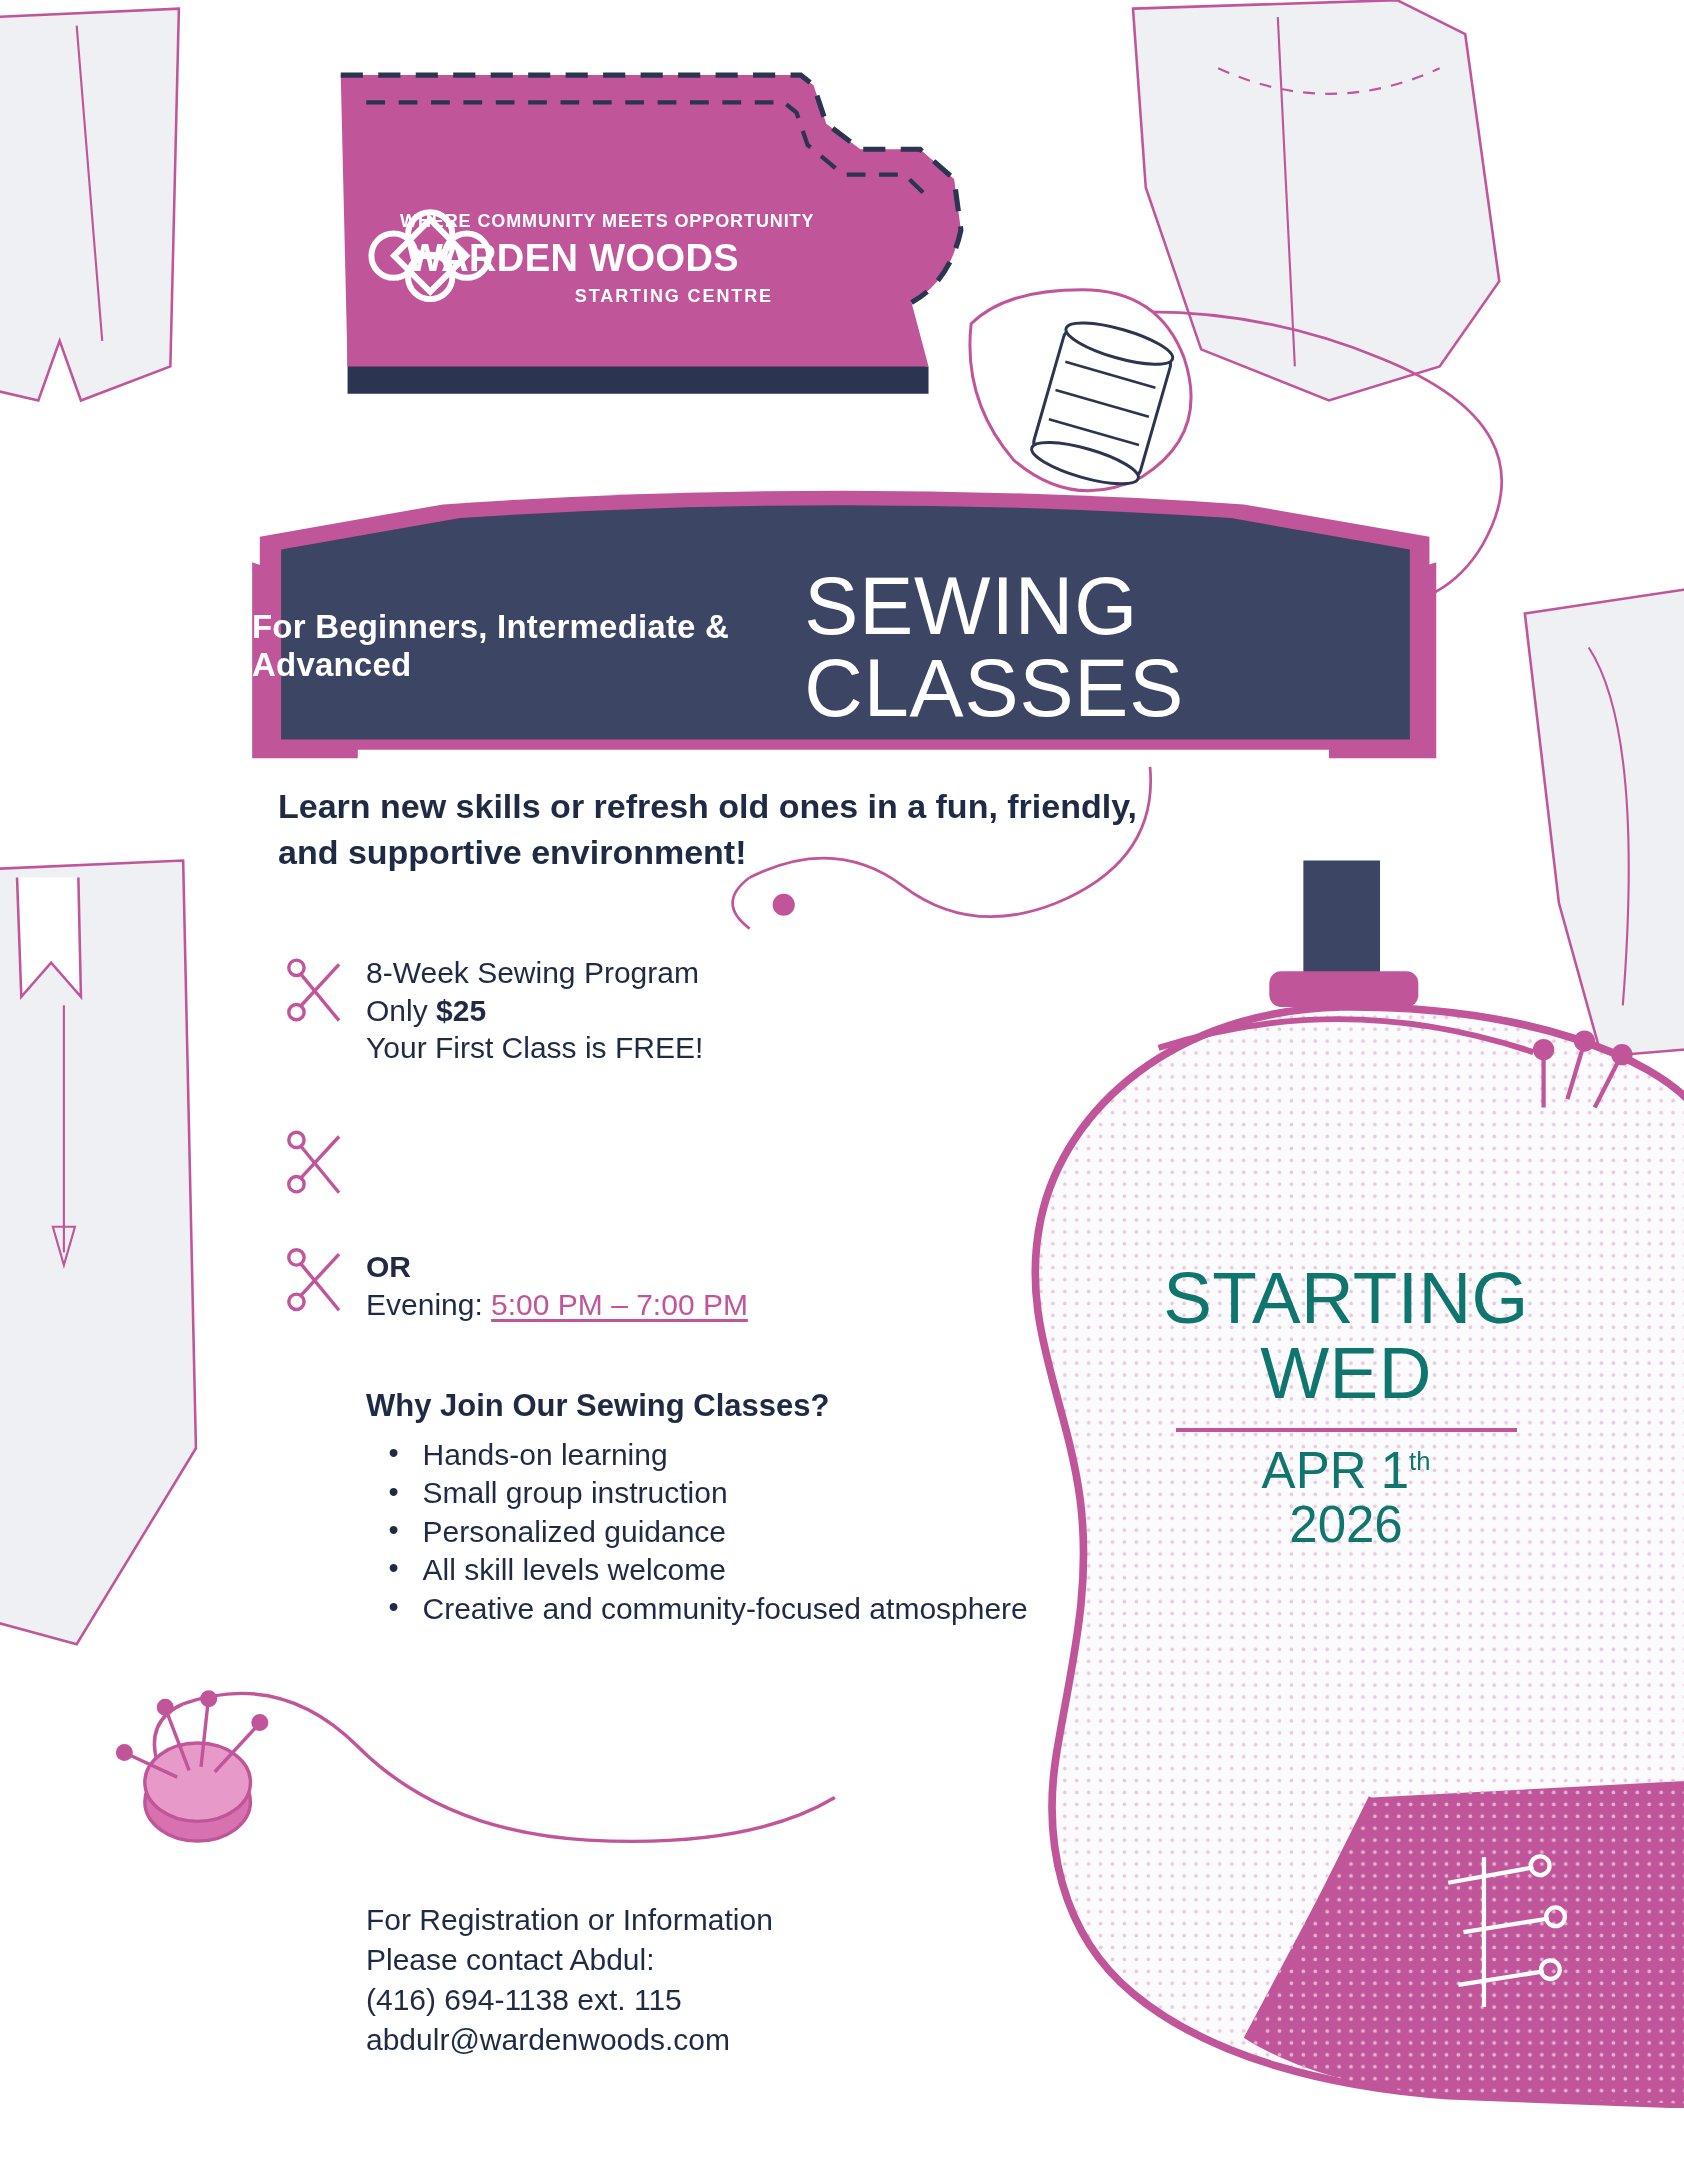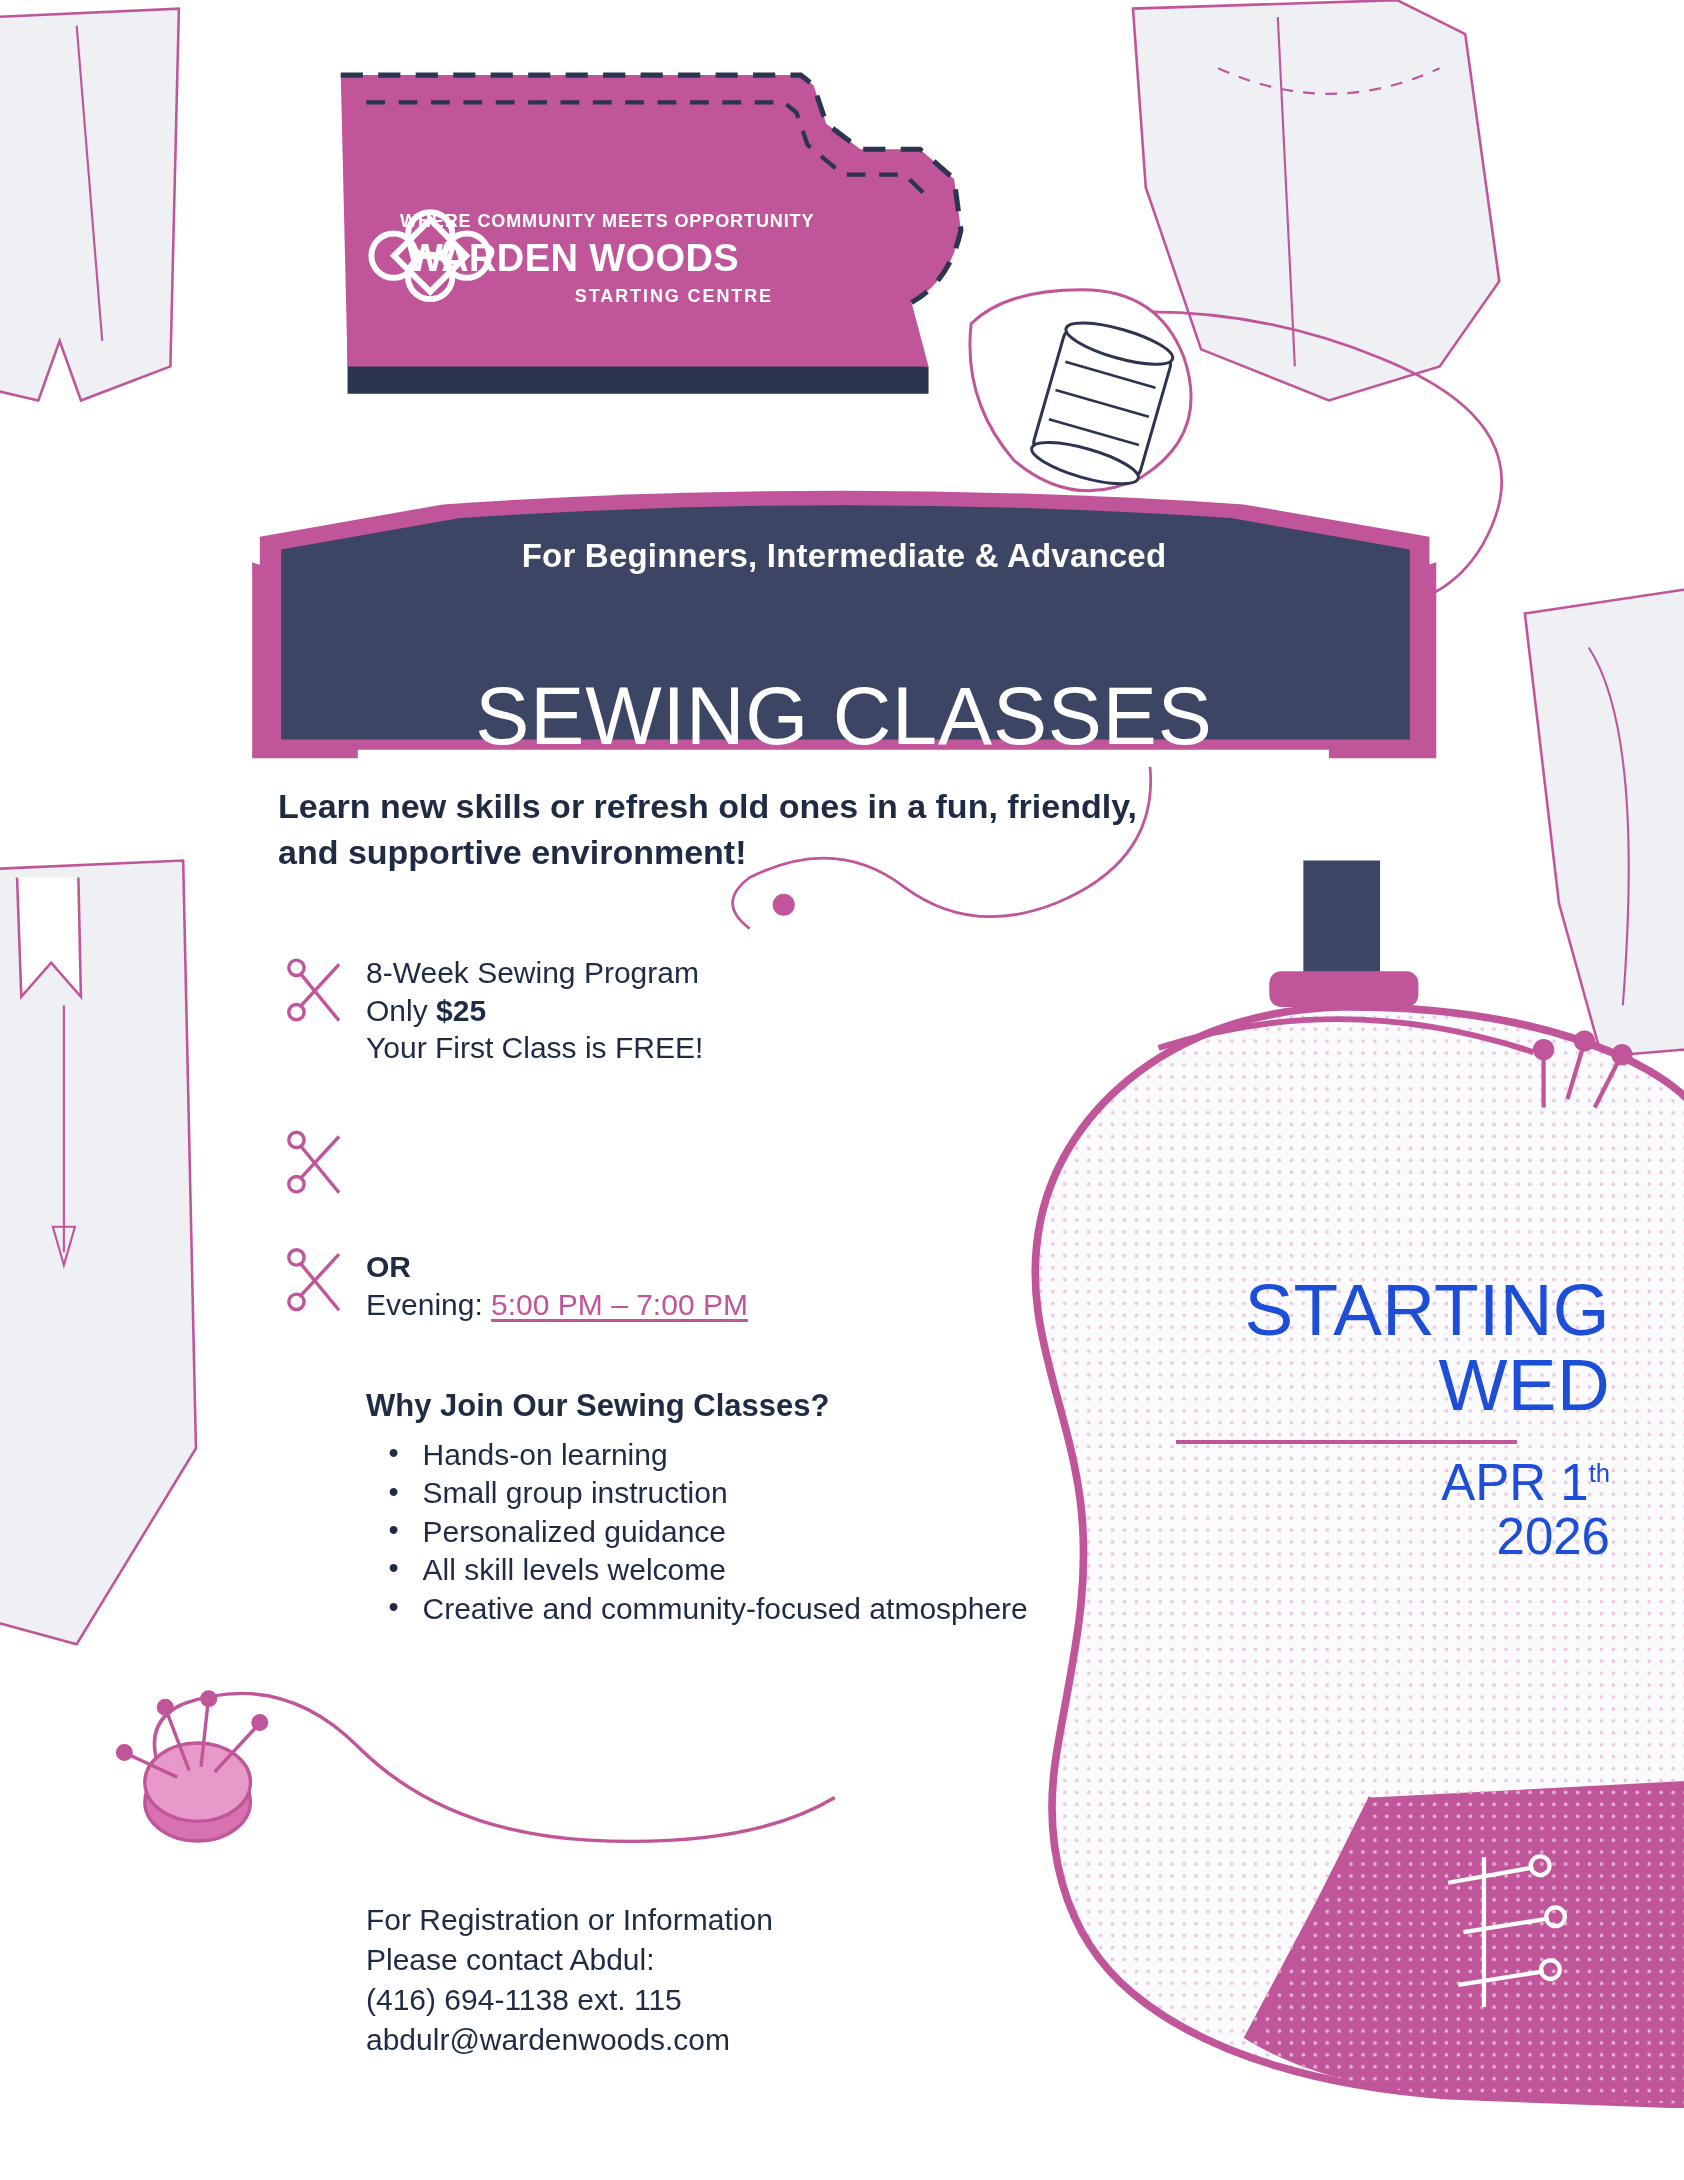--- a/index.html
+++ b/index.html
@@ -65,23 +65,22 @@
     position: absolute;
     left: 252px;
     top: 528px;
     width: 1184px;
     height: 230px;
   }
   .title-inner {
     position: absolute;
     inset: 0;
     display: flex;
-    flex-direction: column;
     align-items: center;
-    justify-content: space-between;
+    justify-content: center;
     padding-top: 8.5px;
   }
   .title-kicker {
     color: #ffffff;
     font-size: 33px;
     font-weight: 700;
     margin: 0 0 1.7px 0;
     letter-spacing: 0.2px;
   }
   .title-main {
@@ -171,24 +170,23 @@
     color: #1f2a44;
   }
   .contact div { margin: 0; }
 
   
   .starting {
     position: absolute;
     left: 1082px;
     top: 1261px;
     width: 528px;
-    text-align: right;
-    color: #1d4ed8;
+    text-align: center;
+    color: #0f766e;
     z-index: 5;
-    margin-top: 12px;
   }
   .starting .s1 {
     font-size: 73px;
     line-height: 1.0;
     letter-spacing: 0.4px;
   }
   .starting .s2 {
     font-size: 73px;
     line-height: 1.08;
     letter-spacing: 0.4px;

